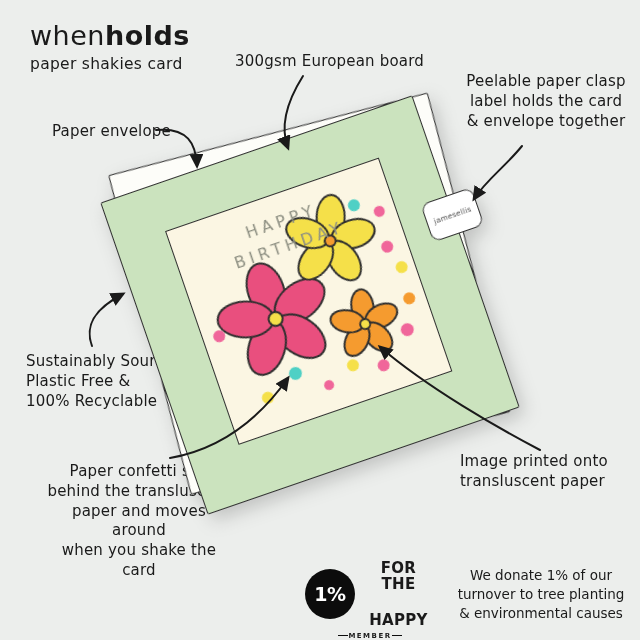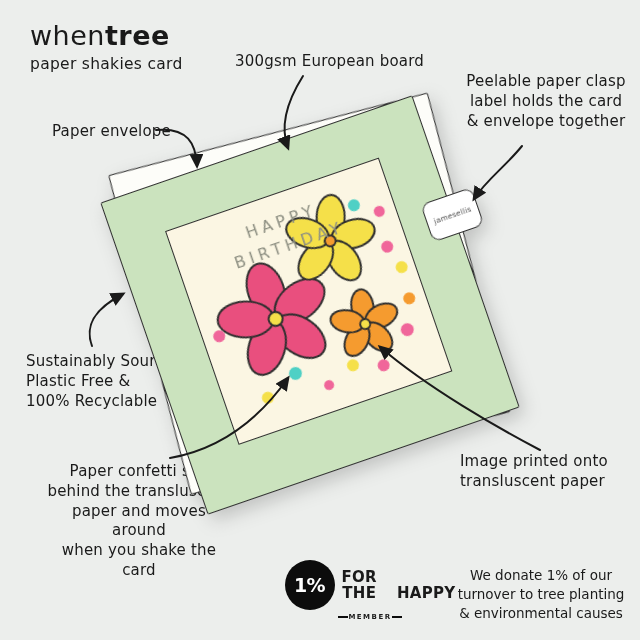--- a/index.html
+++ b/index.html
@@ -65,36 +65,36 @@
   .arrows{position:absolute;left:0;top:0;pointer-events:none;z-index:8;}
 
   
   .footer-logo{position:absolute;left:305px;top:560px;width:130px;text-align:center;}
   .logo-row{display:flex;align-items:center;justify-content:center;gap:7px;}
   .one-circle{
     width:50px;height:50px;border-radius:50%;background:#0c0c0c;
     display:flex;align-items:center;justify-content:center;flex:0 0 auto;
   }
   .one-circle span{color:#ffffff;font-weight:800;font-size:19px;letter-spacing:-0.5px;}
-  .logo-text{display:flex;flex-direction:row;align-items:flex-end;gap:20px;}
+  .logo-text{display:flex;flex-direction:column;align-items:center;gap:20px;}
   .logo-text span{font-weight:800;font-size:15px;line-height:1.08;letter-spacing:0.3px;}
   .member-row{display:flex;align-items:center;justify-content:center;margin-top:3px;}
   .member-row .dash{width:10px;height:1.5px;background:#0c0c0c;}
   .member-row .member{font-size:7px;font-weight:700;letter-spacing:1.5px;}
 
   .donation{
     position:absolute;left:448px;top:566px;width:186px;
     font-size:13.5px;line-height:1.4;text-align:center;white-space:pre-line;
   }
 </style>
 </head>
 <body>
 
 <div class="brand">
-  <div class="name"><span class="light">when</span><span class="bold">tree</span></div>
+  <div class="name"><span class="light">when</span><span class="bold">holds</span></div>
   <div class="subtitle">paper shakies card</div>
 </div>
 
 <div class="annotation ann-envelope">Paper envelope</div>
 <div class="annotation ann-board">300gsm European board</div>
 <div class="annotation ann-clasp">Peelable paper clasp
 label holds the card
 &amp; envelope together</div>
 <div class="annotation ann-sustainable">Sustainably Sourced,
 Plastic Free &amp;

